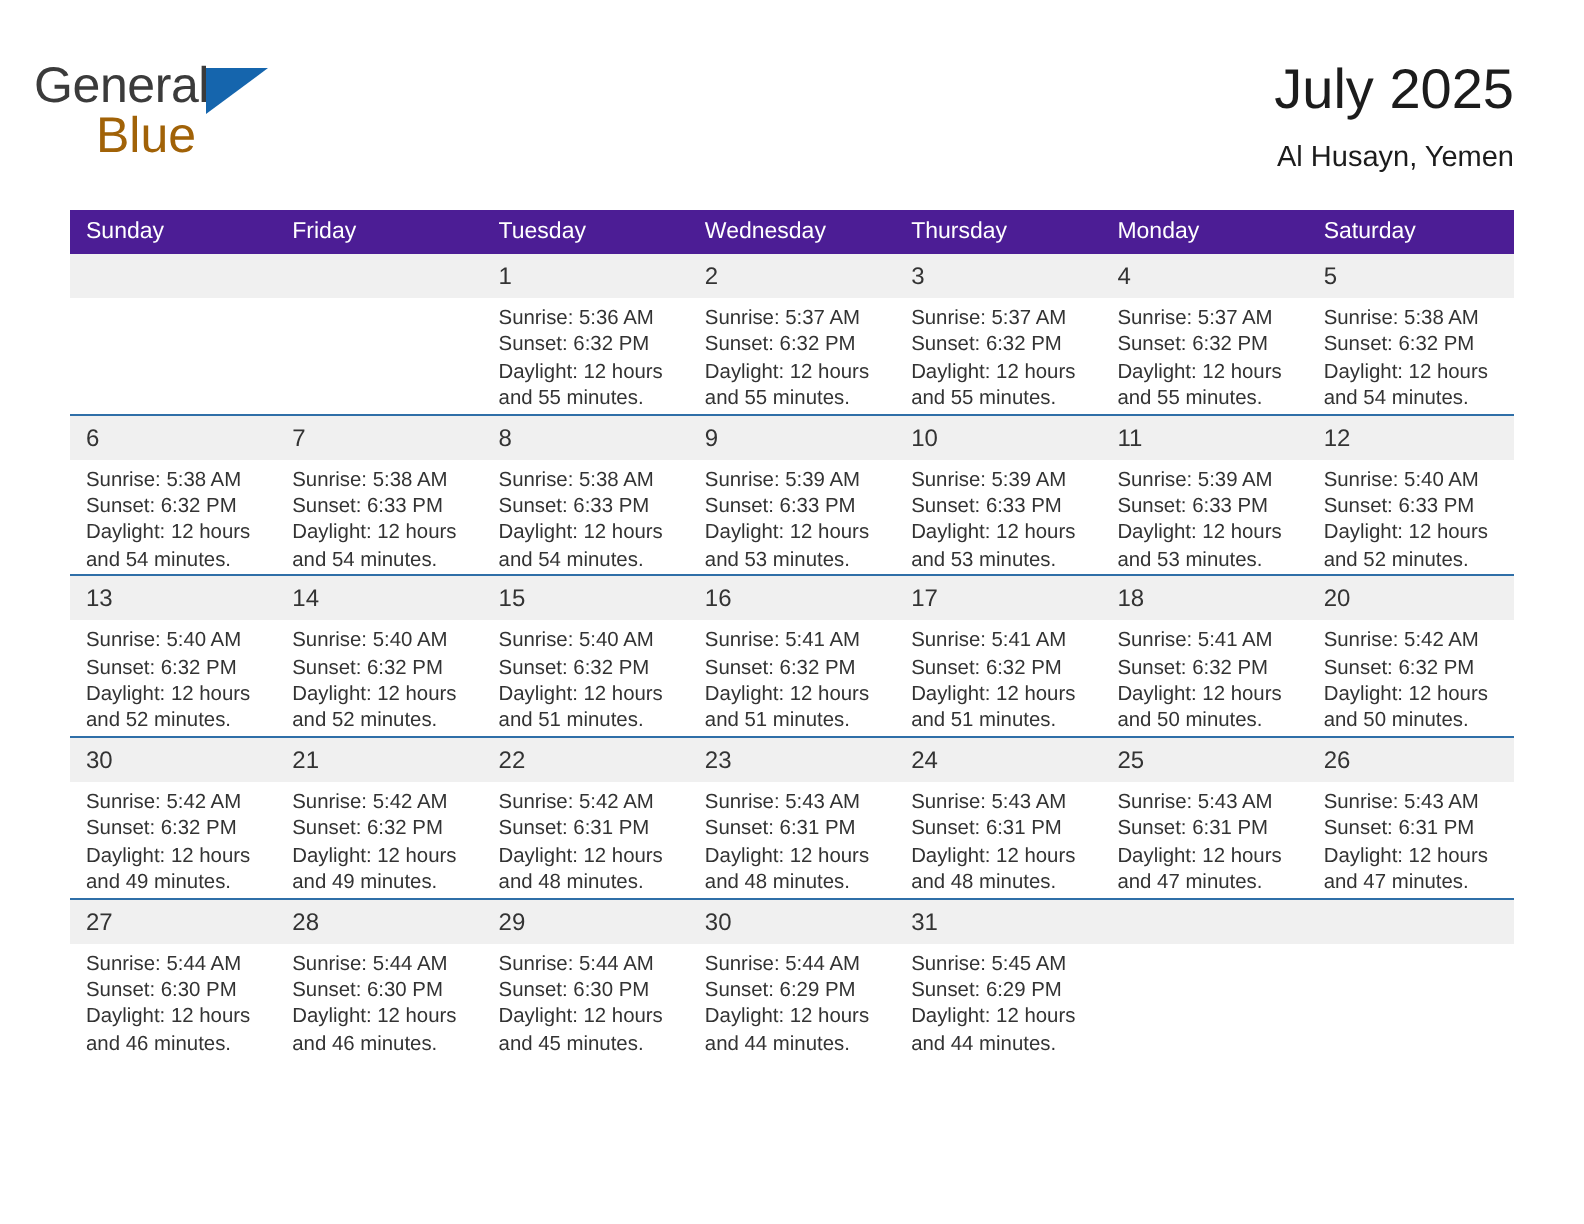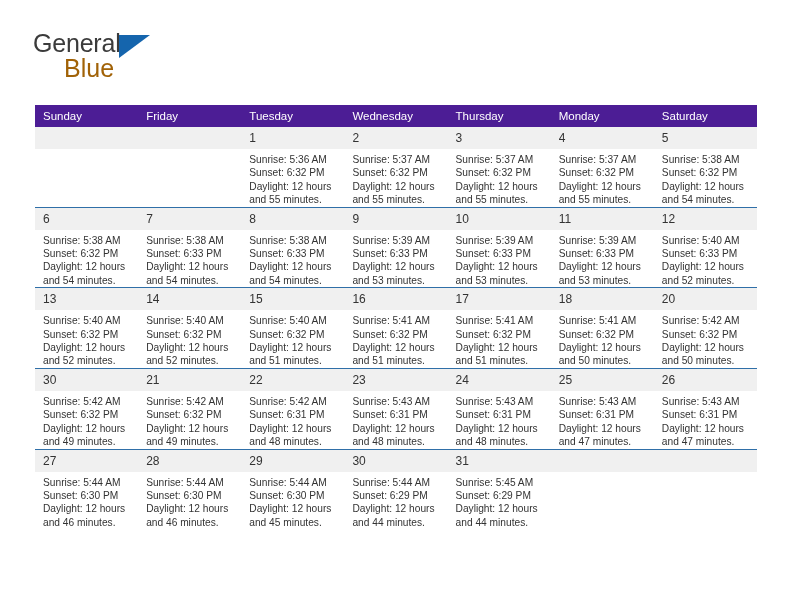--- a/index.html
+++ b/index.html
@@ -17,21 +17,21 @@
   .page {
     position: relative;
     width: 792px;
     height: 612px;
     box-sizing: border-box;
   }
 
   
   .header {
     position: absolute;
-    left: 33px;
+    left: 17px;
     top: 28px;
     right: 35px;
     height: 70px;
   }
   .brand {
     position: absolute;
     left: 0;
     top: 0;
     width: 230px;
     height: 62px;
@@ -142,20 +142,24 @@
 
   <div class="header">
 
     <div class="brand">
       <div class="brand-row1">
         <span class="brand-general">General</span><span class="brand-triangle"></span>
       </div>
       <div class="brand-row2">Blue</div>
     </div>
 
+    <div class="title-block">
+      <h1 class="cal-title">July 2025</h1>
+      <div class="cal-subtitle">Al Husayn, Yemen</div>
+    </div>
 
   </div>
 
   <table class="calendar">
     <thead>
       <tr>
         <th>Sunday</th>
         <th>Friday</th>
         <th>Tuesday</th>
         <th>Wednesday</th>

